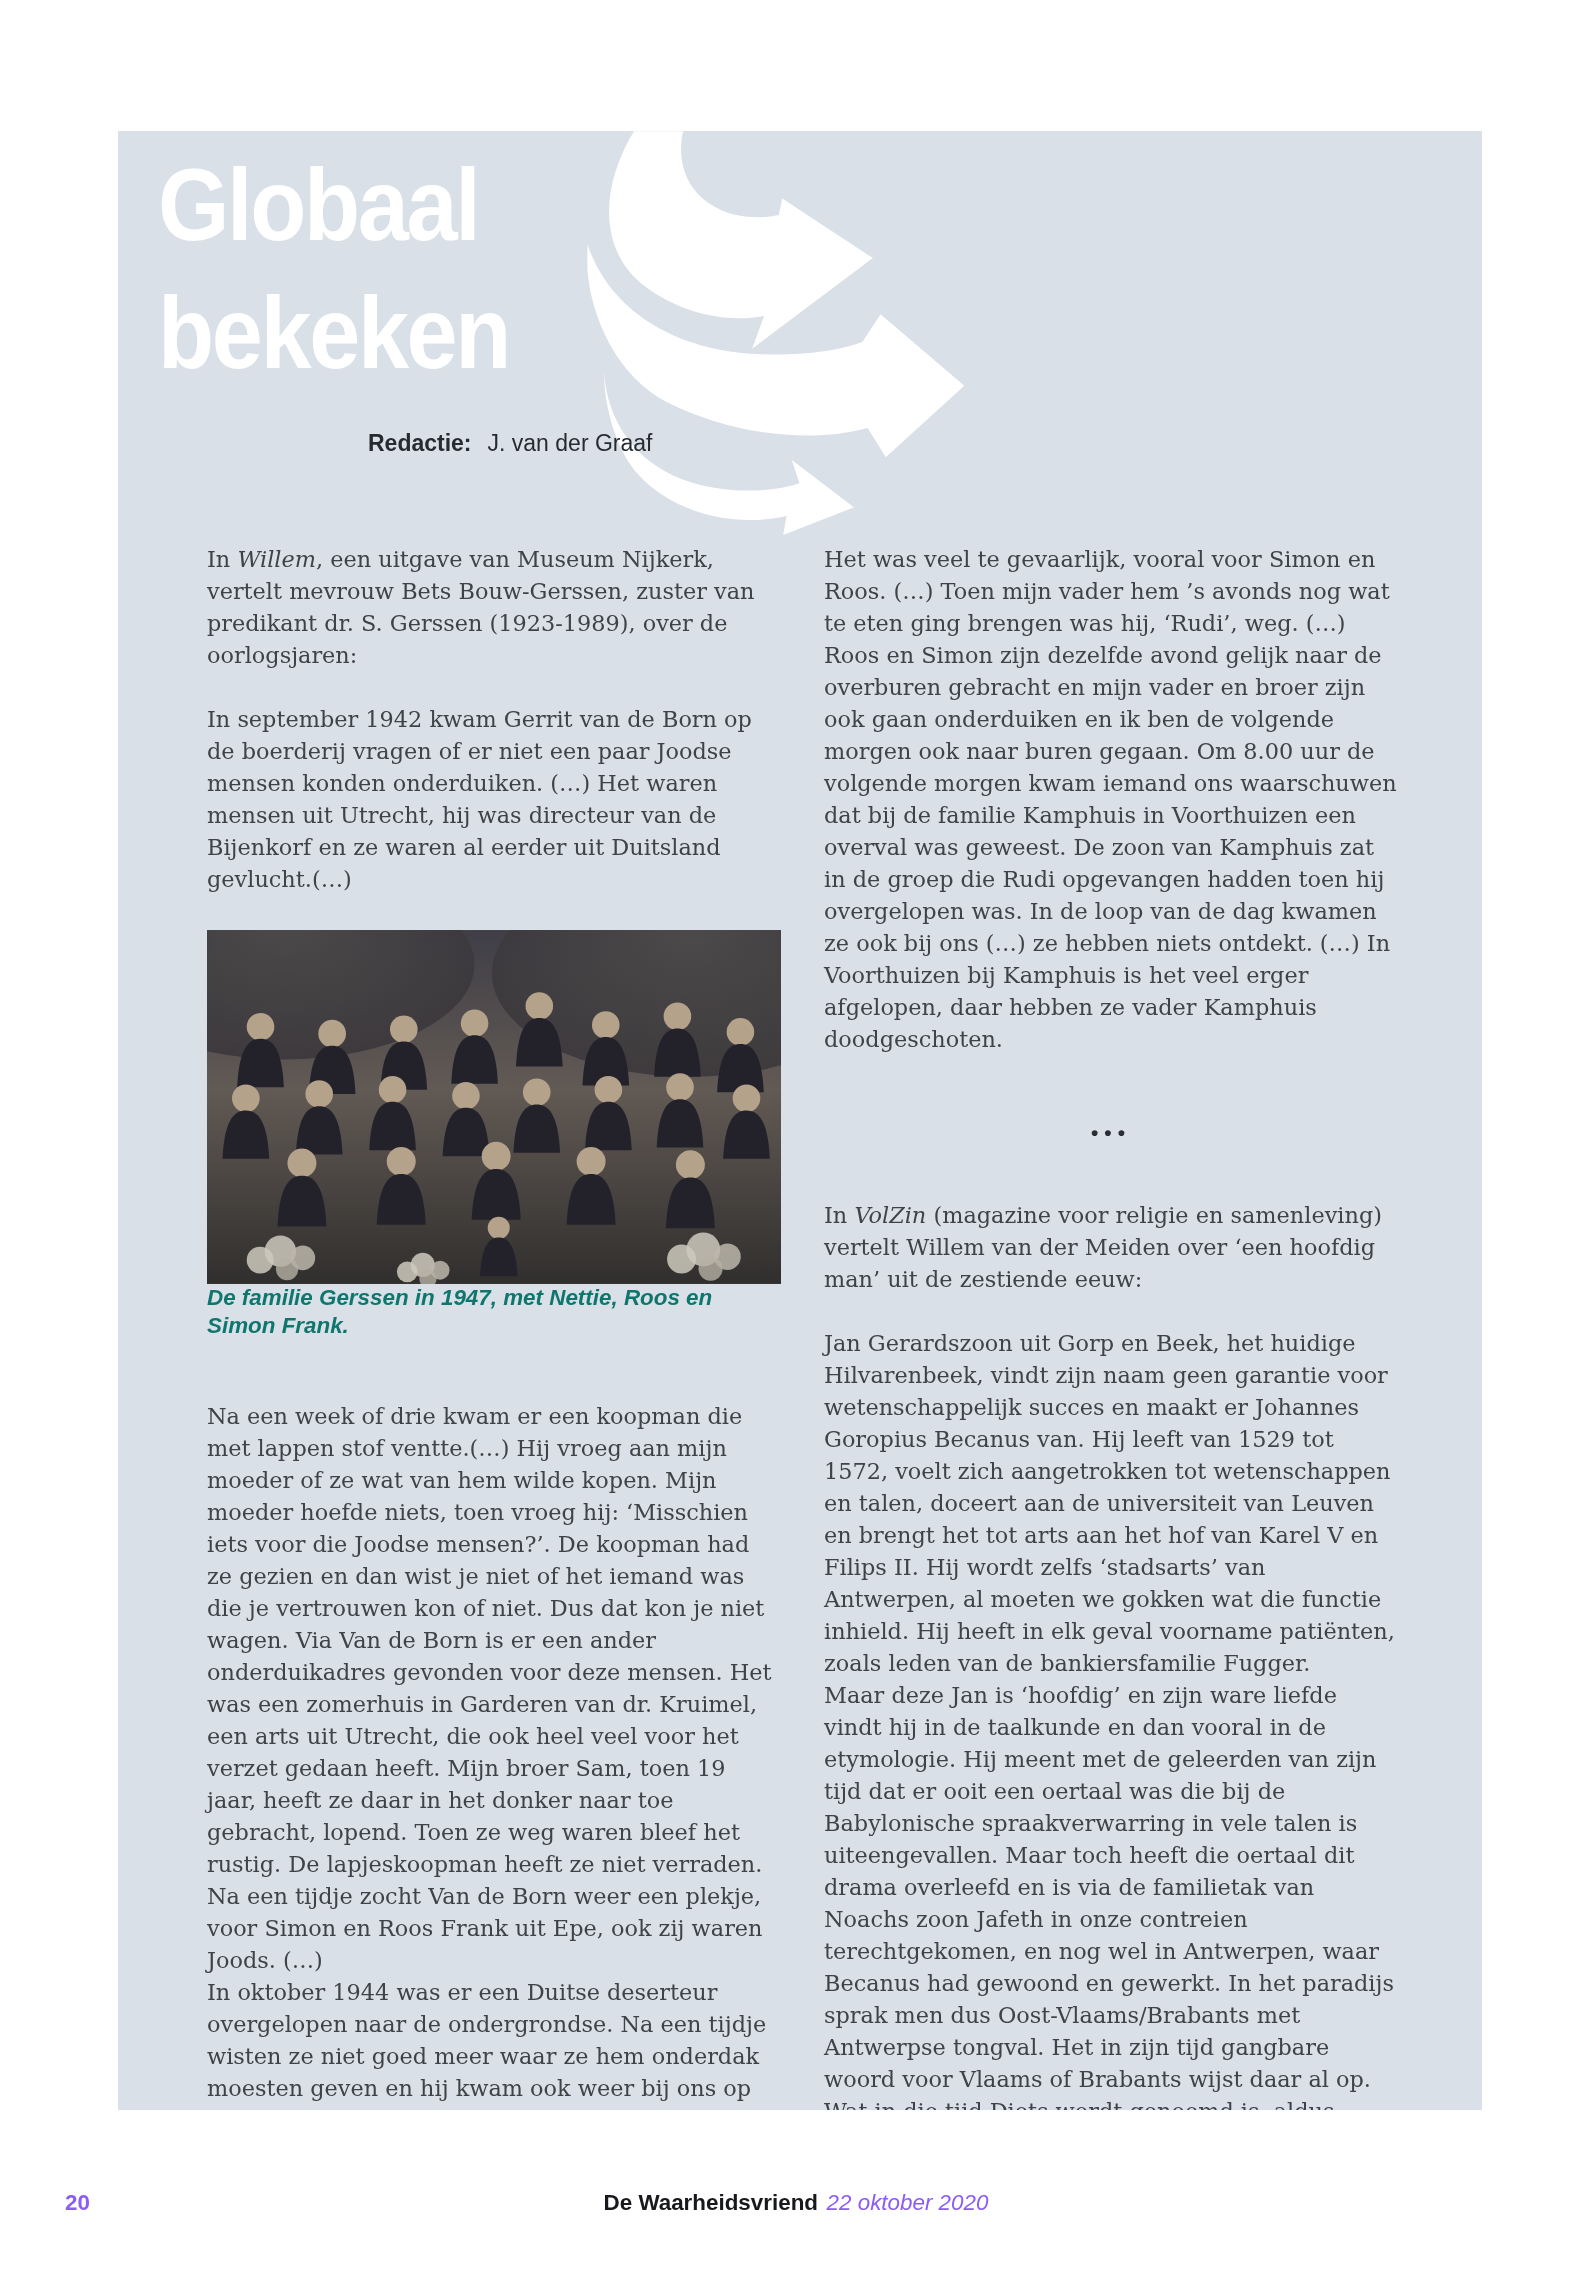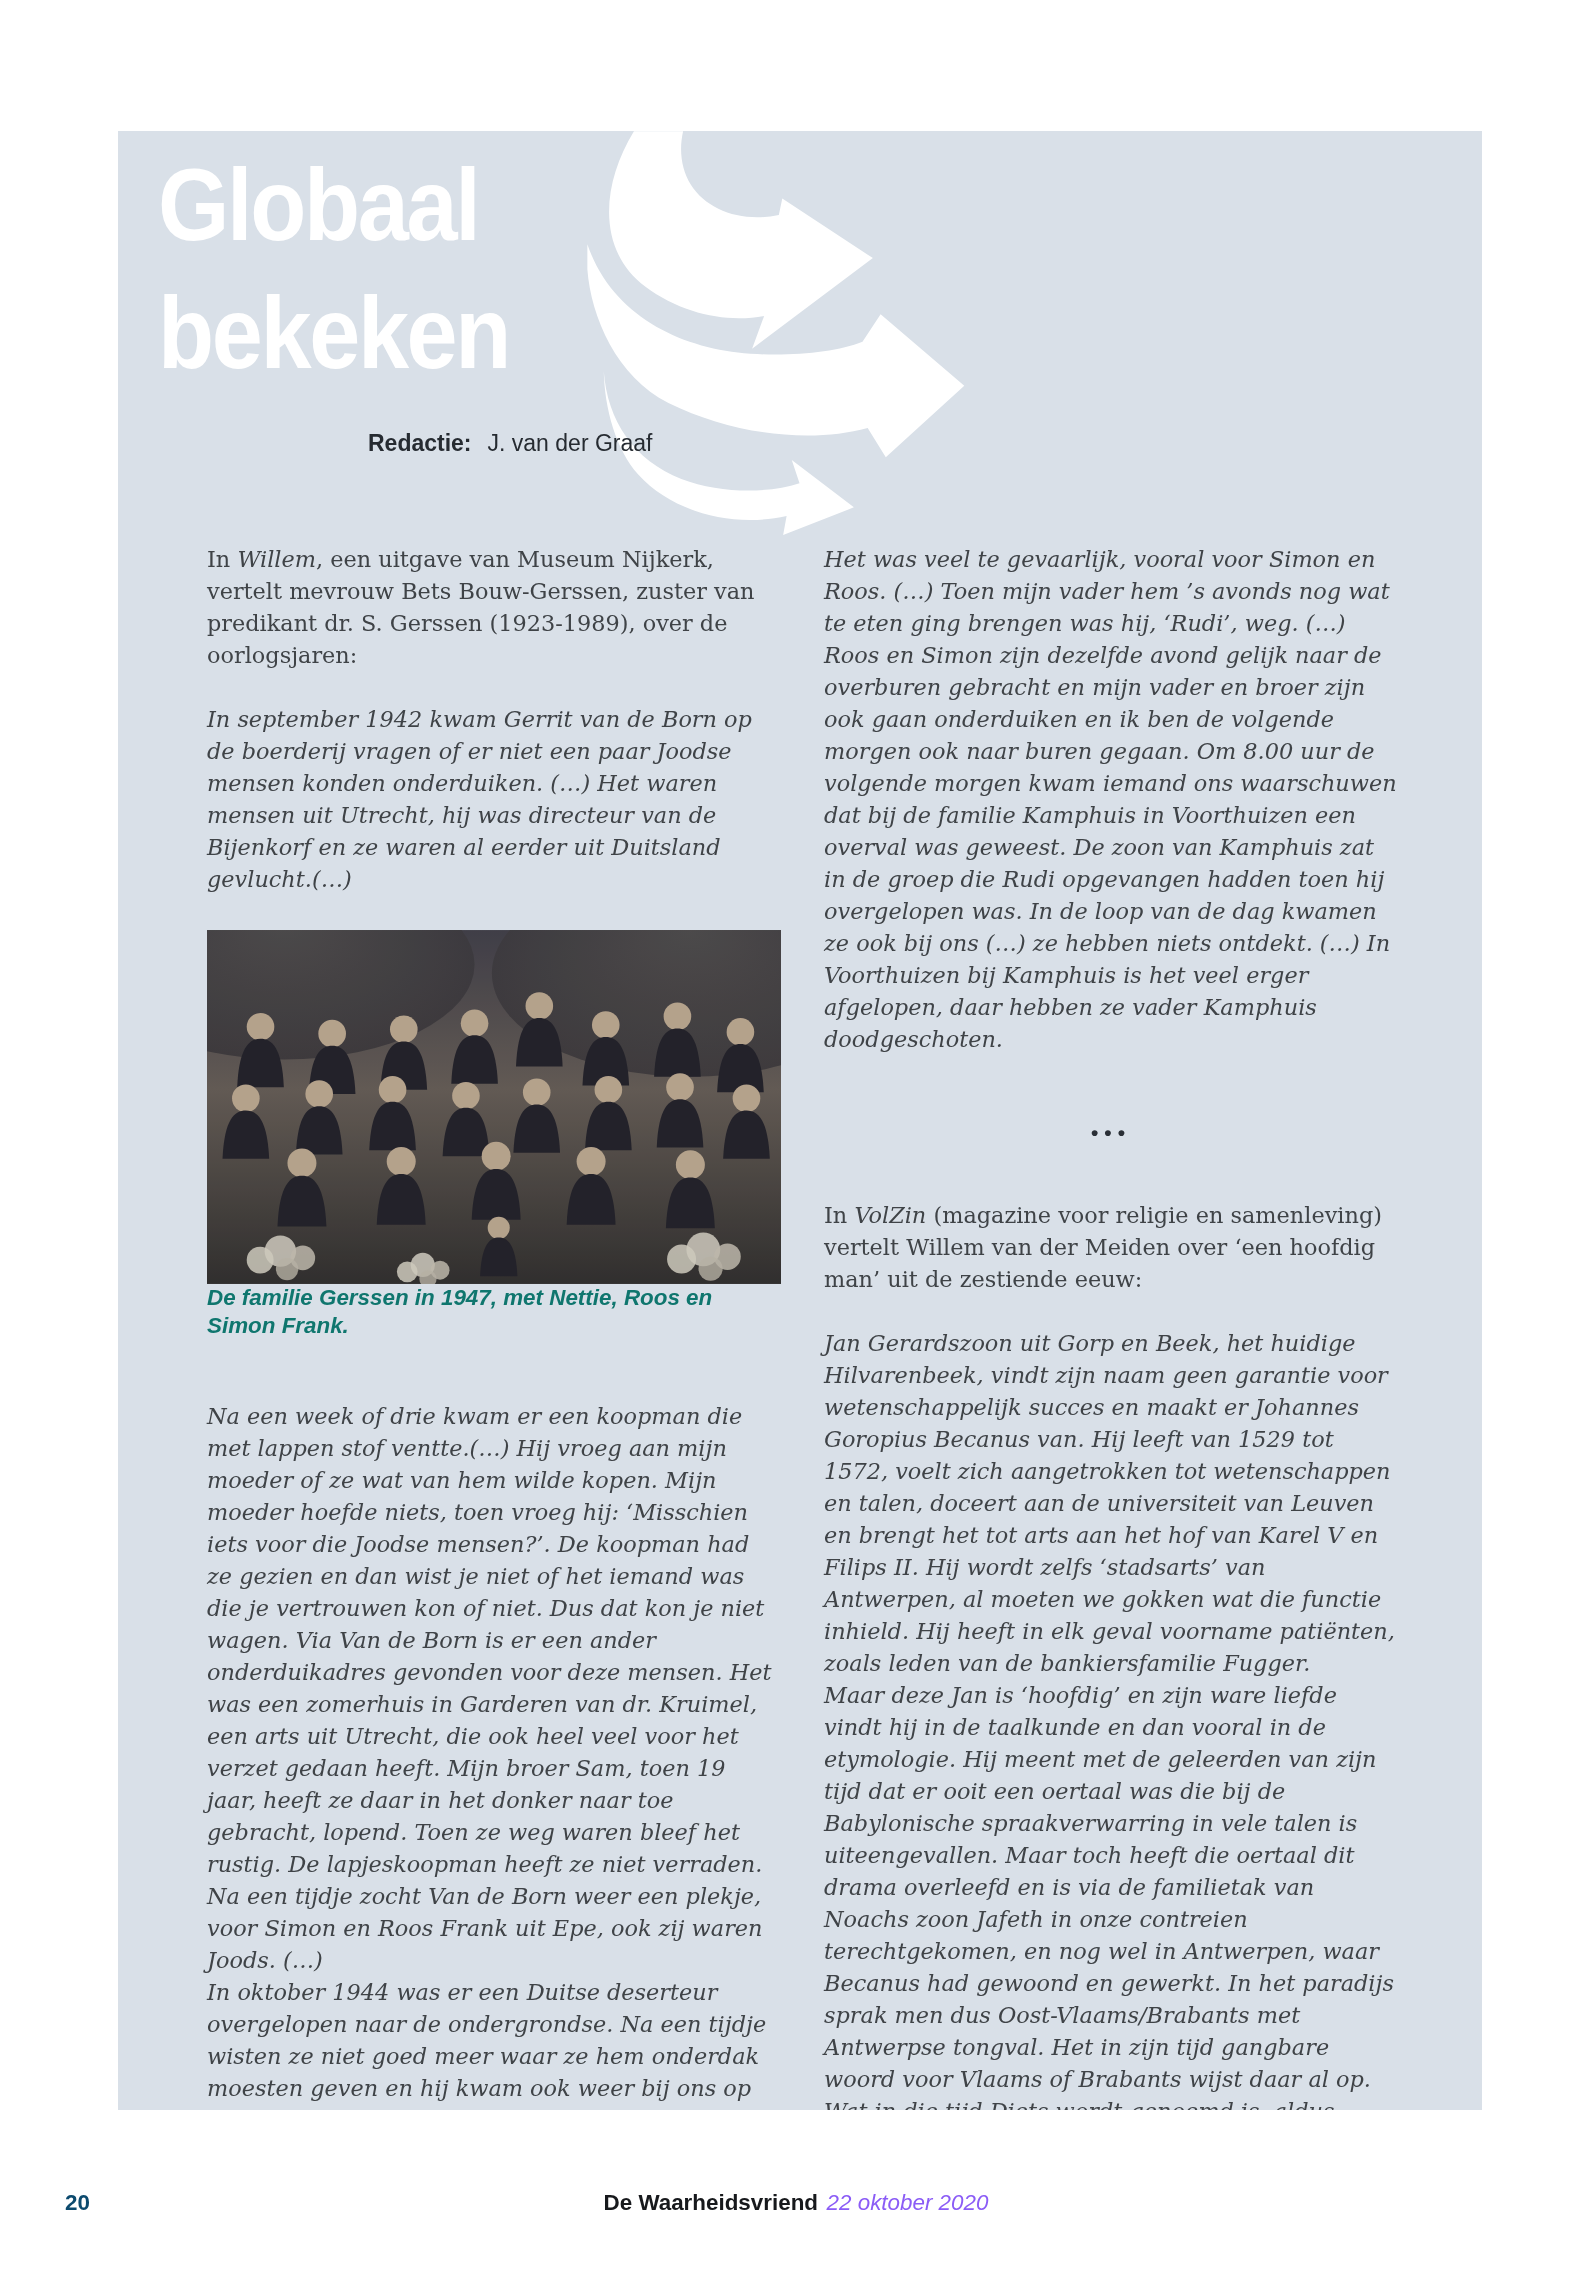--- a/index.html
+++ b/index.html
@@ -23,35 +23,35 @@
   .byline .name{margin-left:16px;}
   .col{
     position:absolute;top:412px;width:574px;
     font-family:"DejaVu Serif",serif;font-size:22.4px;line-height:32px;
     color:#3f4347;text-align:left;
   }
   .col-left{left:89px;}
   .col-right{left:706px;}
   .col p{margin:0;}
   .gap-above{margin-top:32px !important;}
-  .quote{font-style:italic;}
+  .quote{}
   .photo{display:block;width:574px;height:354px;margin-top:35px;}
   .caption{
     margin-top:14px;
     font-family:"Liberation Sans",sans-serif;font-style:italic;font-weight:bold;
     font-size:22.4px;line-height:28px;color:#0f766e;
   }
   .big-gap{margin-top:60px !important;}
   .divider{
     text-align:center;font-family:"Liberation Sans",sans-serif;font-style:normal;
     font-size:21px;letter-spacing:6px;color:#2a2f36;margin:62px 0 50px 0 !important;
     font-weight:bold;
   }
   .footer-num{
-    position:absolute;left:65px;top:2190px;font-size:22.4px;font-weight:bold;color:#0c4a6e;
+    position:absolute;left:65px;top:2190px;font-size:22.4px;font-weight:bold;color:#8b5cf6;
   }
   .footer-center{
     position:absolute;left:0;top:2190px;width:1592px;text-align:center;
     font-size:22.4px;color:#17191c;
   }
   .footer-center .mag{font-weight:bold;}
   .footer-center .date{font-style:italic;color:#8b5cf6;margin-left:8.6px;}
 </style>
 </head>
 <body>

